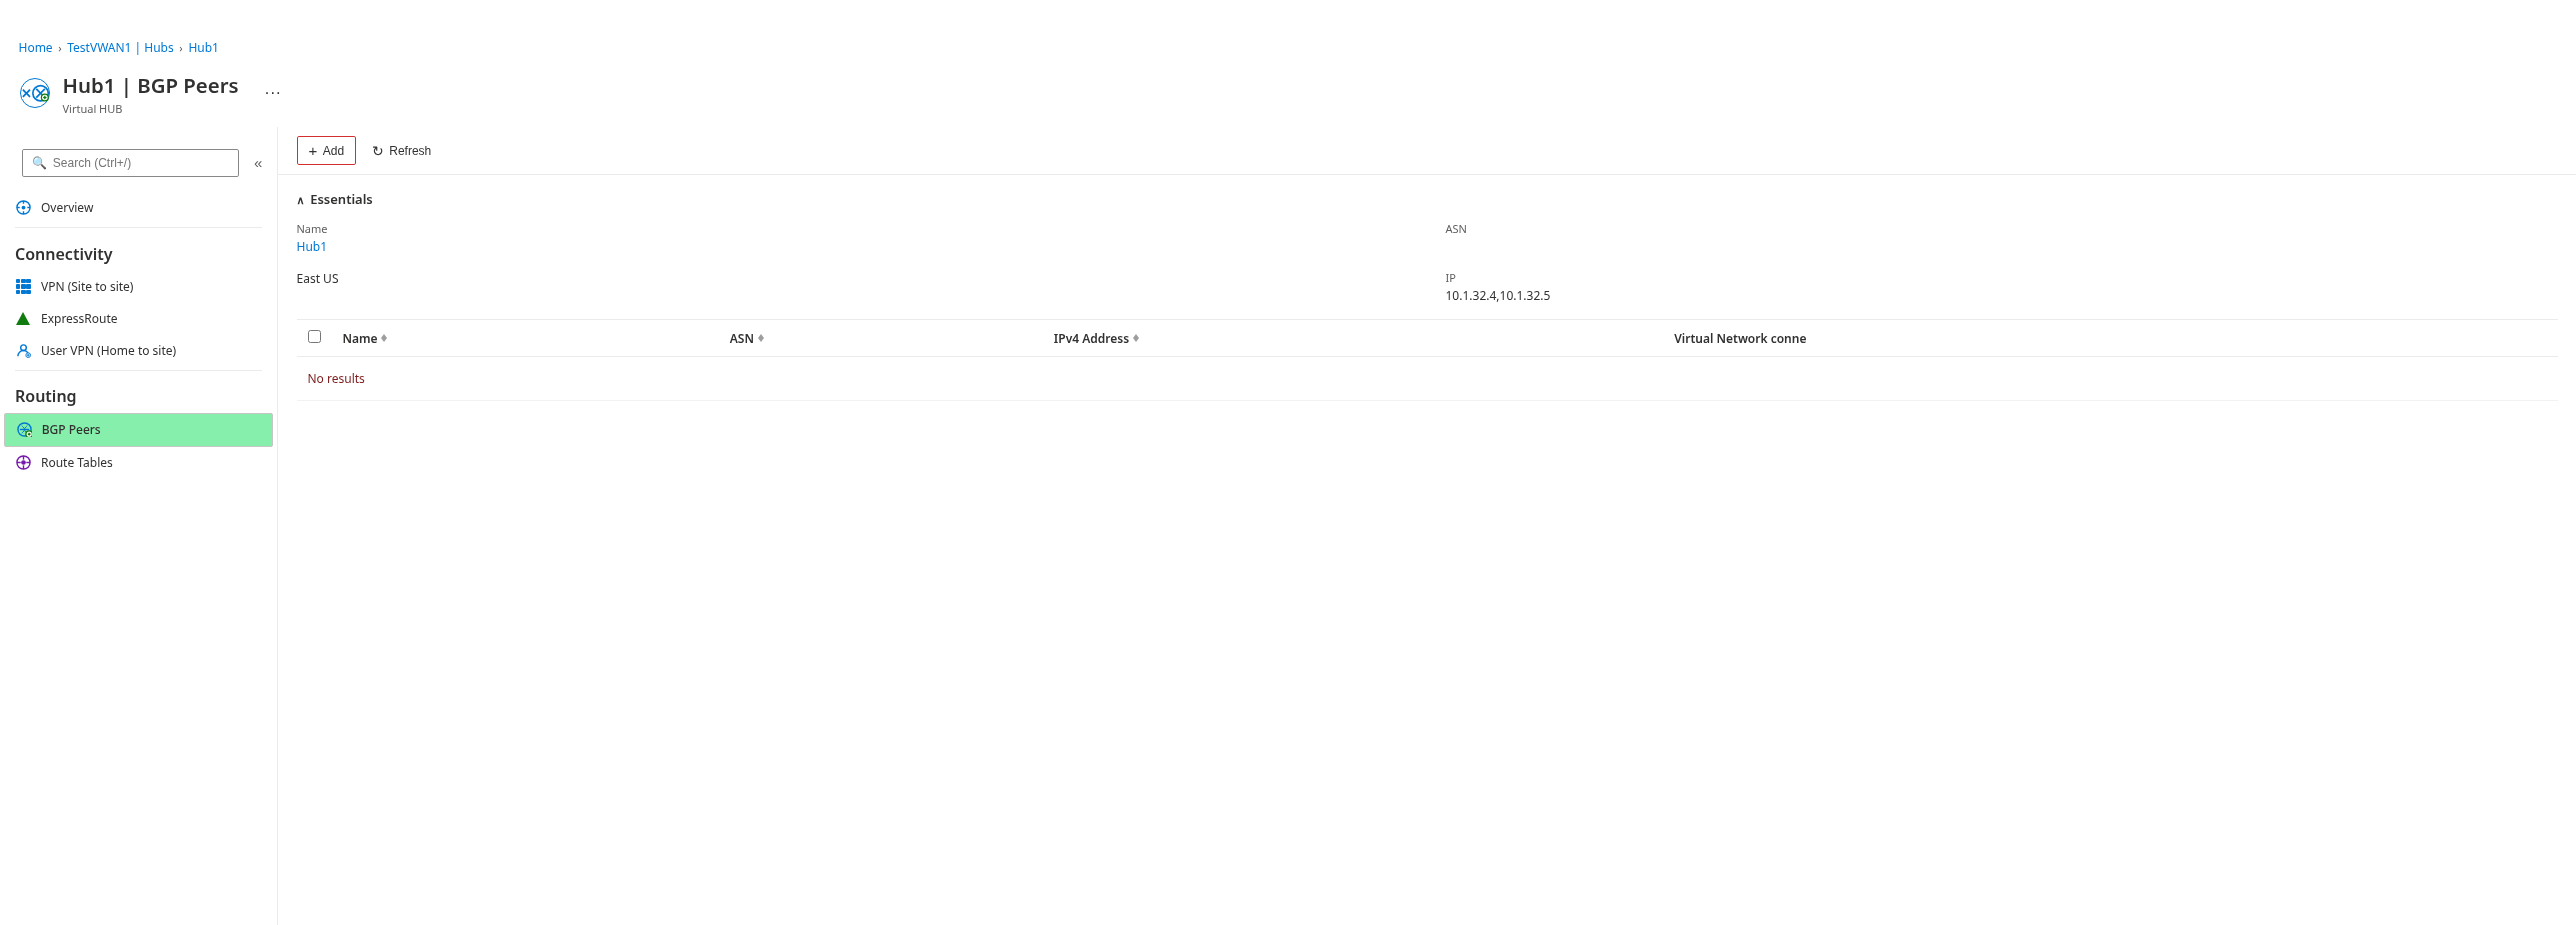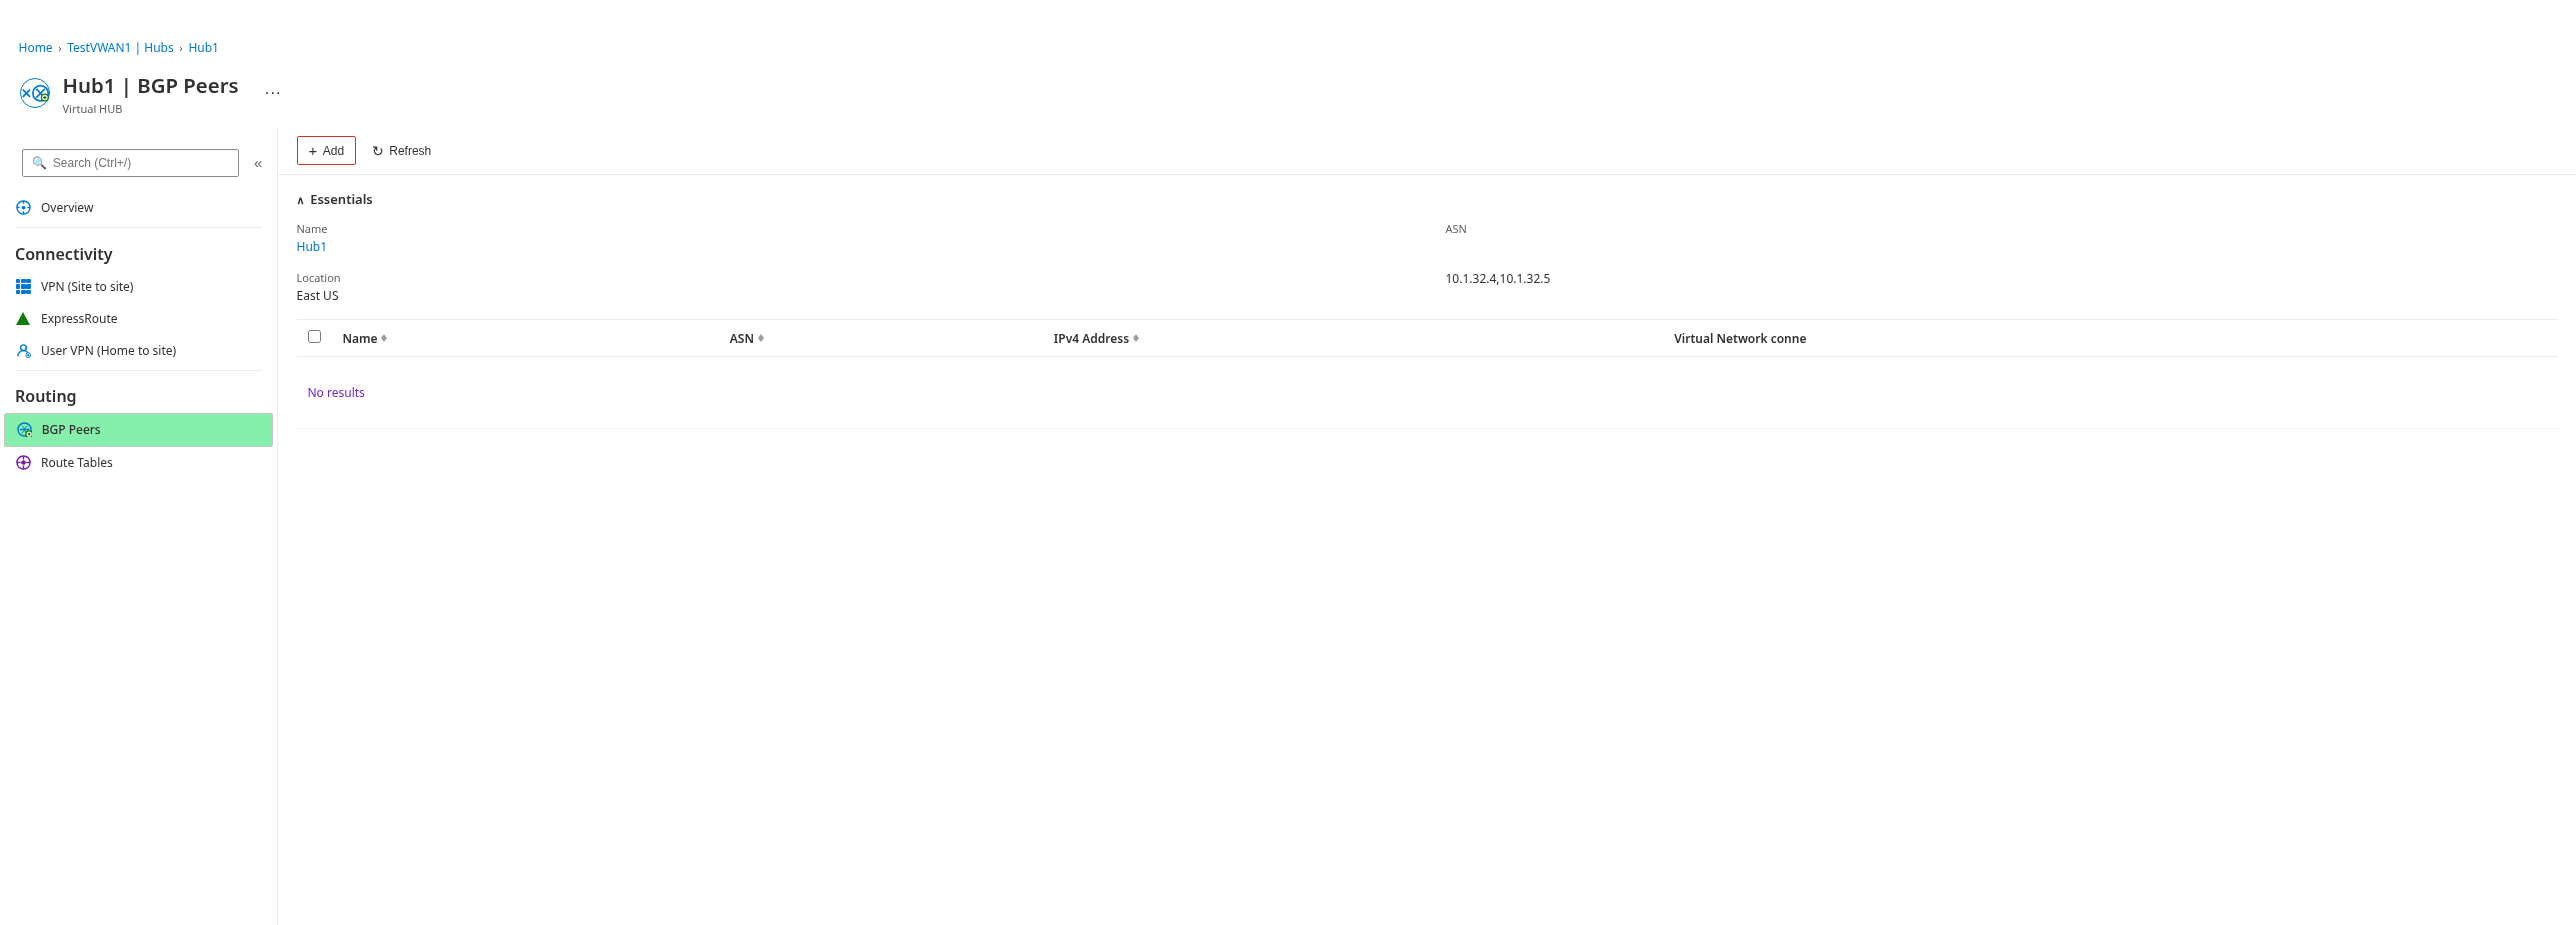--- a/index.html
+++ b/index.html
@@ -64,21 +64,21 @@
     .essentials-field { display: flex; flex-direction: column; gap: 1.9px; }
     .field-label { font-size: 11px; color: #605e5c; }
     .field-value { font-size: 12px; color: #323130; }
     .field-value.link { color: #0078d4; cursor: pointer; text-decoration: none; }
 
     
     .table-section { padding: 0 18.5px; }
     .table-divider { border: none; border-top: 0.9px solid #edebe9; margin-bottom: 0; }
     .data-table { width: 100%; border-collapse: collapse; }
     .data-table th { text-align: left; padding: 9.3px 11px; font-size: 12px; font-weight: 600; color: #323130; border-bottom: 0.9px solid #edebe9; white-space: nowrap; }
-    .data-table td { padding: 27px 11px; font-size: 12px; color: #6d28d9; border-bottom: 0.9px solid #f3f2f1; }
+    .data-table td { padding: 13px 11px; font-size: 12px; color: #7f1d1d; border-bottom: 0.9px solid #f3f2f1; }
     .th-sort { display: inline-flex; align-items: center; gap: 3.7px; }
     .sort-icon { display: flex; flex-direction: column; gap: 0.9px; opacity: 0.6; }
     .sort-icon span { display: block; width: 0; height: 0; }
     .sort-icon .up { border-left: 3.7px solid transparent; border-right: 3.7px solid transparent; border-bottom: 4.6px solid #605e5c; }
     .sort-icon .down { border-left: 3.7px solid transparent; border-right: 3.7px solid transparent; border-top: 4.6px solid #605e5c; }
     .no-results { color: #605e5c; font-size: 12px; padding: 11px 11px; }
 
     .checkbox-cell { width: 30px; }
     .checkbox-cell input { cursor: pointer; }
 
@@ -243,25 +243,25 @@
         <div class="essentials-field">
           <span class="field-label">Name</span>
           <a href="#" class="field-value link">Hub1</a>
         </div>
 
         <div class="essentials-field">
           <span class="field-label">ASN</span>
         </div>
 
         <div class="essentials-field">
-          <span class="field-label">Location</span>
           <span class="field-value">East US</span>
         </div>
 
         <div class="essentials-field">
+          <span class="field-label">IP</span>
           <span class="field-value">10.1.32.4,10.1.32.5</span>
         </div>
       </div>
     </div>
 
     <div class="table-section">
       <hr class="table-divider">
       <table class="data-table">
         <thead>
           <tr>

